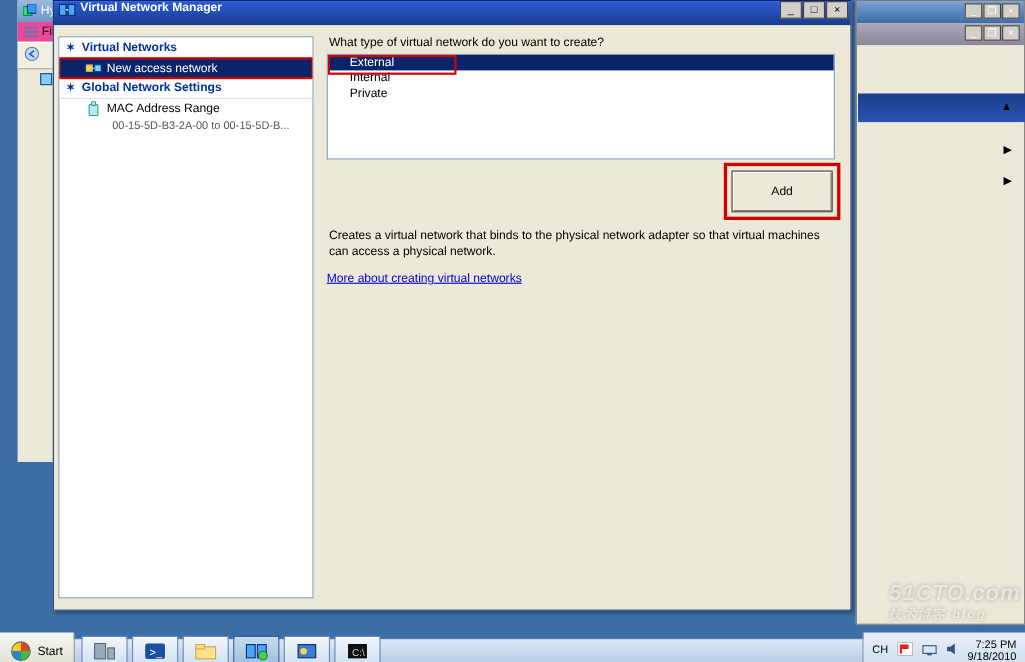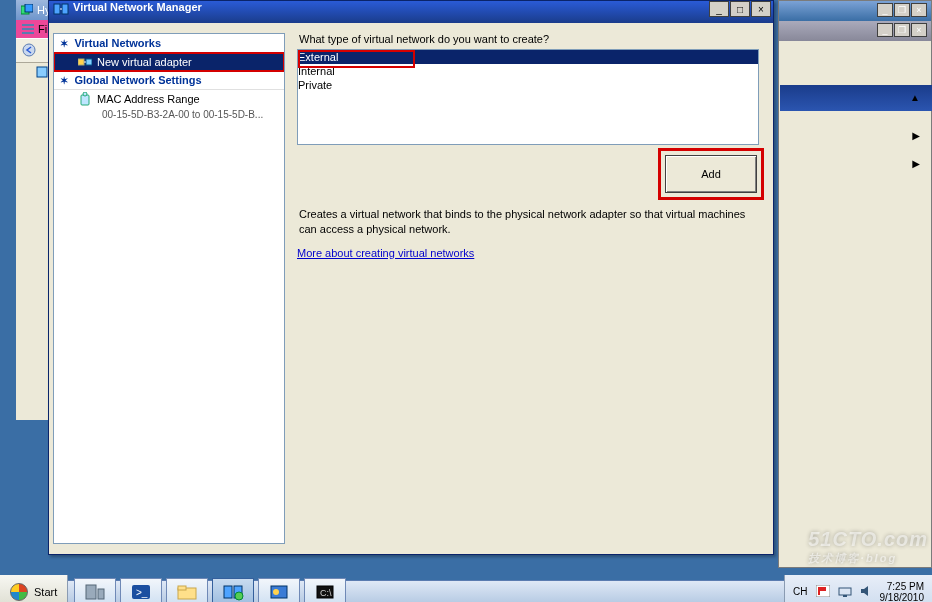--- a/index.html
+++ b/index.html
@@ -126,21 +126,21 @@
   .group-title .line { flex:1; height:1px; background:#aca899; }
   .group-title .label { color:#000; }
   .group-title .gicon {
     width:18px; height:18px; display:flex; align-items:center; justify-content:center;
   }
   .prompt { margin: 0 0 4px 2px; }
   .listbox {
     background:#fff; border:1px solid #7f9db9; height:96px;
     overflow:auto;
   }
-  .listbox .opt { padding:1px 0; }
+  .listbox .opt { padding:1px 20px; }
   .listbox .opt.selected { background:#0a246a; color:#fff; }
   .opt.red-outline {
     position:relative;
   }
   .opt.red-outline::after{
     content:""; position:absolute; left:0; top:0; width:113px; height:100%;
     border:2px solid #d40000; pointer-events:none;
   }
   .btn-row { display:flex; justify-content:flex-end; margin:10px 2px 14px 0; }
   .btn {
@@ -280,21 +280,21 @@
         <span>Virtual Networks</span>
       </div>
       <div class="nav-item selected red-outline">
         <span class="small-icon">
           <svg width="14" height="14">
               <rect x="0" y="4" width="6" height="6" fill="#ffd24d" stroke="#aa7"></rect>
               <rect x="8" y="4" width="6" height="6" fill="#7fd0ff" stroke="#058"></rect>
               <line x1="6" y1="7" x2="8" y2="7" stroke="#fff"></line>
             </svg>
         </span>
-        <span>New virtual adapter</span>
+        <span>New access network</span>
       </div>
       <div class="section-header">
         <span class="chev">✶</span>
         <span>Global Network Settings</span>
       </div>
       <div class="nav-item">
         <span class="small-icon">
           <svg width="12" height="14">
               <rect x="2" y="3" width="8" height="10" rx="1" fill="#bfe6ff" stroke="#2a7"></rect>
               <circle cx="6" cy="2" r="2" fill="#bfe6ff" stroke="#2a7"></circle>

